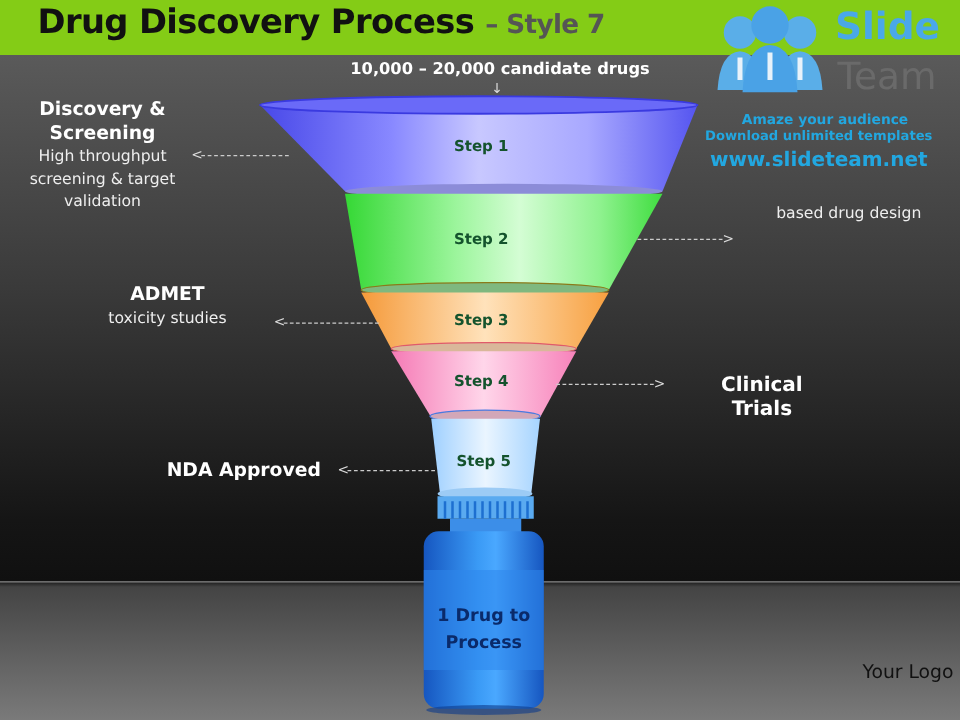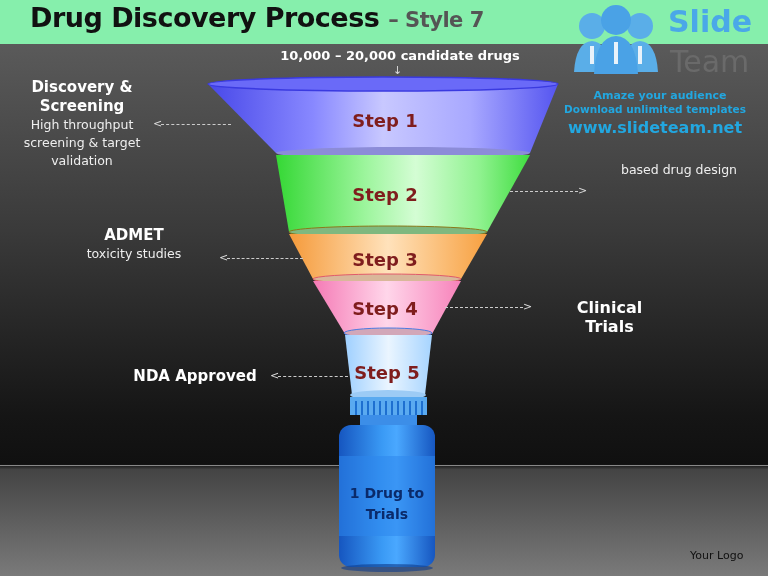--- a/index.html
+++ b/index.html
@@ -1,34 +1,34 @@
 <!DOCTYPE html>
 <html><head>
 <meta charset="utf-8">
 <style>
   html, body { margin:0; padding:0; }
   body { width:768px; height:576px; position:relative; overflow:hidden; background:#fff;
          font-family:"Liberation Sans", sans-serif; }
-  .title-bar { position:absolute; left:0; top:0; width:768px; height:44px; background:#86efac; }
+  .title-bar { position:absolute; left:0; top:0; width:768px; height:44px; background:#84cc16; }
   .title { position:absolute; left:30px; top:2px; font-family:"DejaVu Sans", sans-serif; font-weight:bold;
            font-size:27px; color:#111; letter-spacing:-0.5px; white-space:nowrap; }
   .title .sub { font-weight:bold; font-size:21px; color:#555; }
   .stage { position:absolute; left:0; top:44px; width:768px; height:532px;
            background:linear-gradient(#5a5a5a 0%, #3a3a3a 35%, #151515 70%, #101010 79%, #444 80%, #7a7a7a 100%); }
   .floor-line { position:absolute; left:0; top:465px; width:768px; height:1px; background:#888; }
   svg.funnel { position:absolute; left:0; top:0; }
   .lbl { position:absolute; color:#fff; text-align:center; font-family:"DejaVu Sans", sans-serif; }
   .h { font-weight:bold; font-size:15px; line-height:19px; }
   .d { font-size:12.5px; line-height:18px; color:#eee; }
-  .step { position:absolute; font-family:"DejaVu Sans", sans-serif; font-weight:bold; font-size:18px;
-          color:#7f1d1d; width:80px; text-align:center; }
+  .step { position:absolute; font-family:"DejaVu Sans", sans-serif; font-weight:bold; font-size:12px;
+          color:#14532d; width:80px; text-align:center; }
   .logo-wrap { position:absolute; left:568px; top:4px; width:208px; height:140px; }
   .promo { position:absolute; color:#22a7e0; font-family:"DejaVu Sans", sans-serif; font-weight:bold;
            text-align:center; white-space:nowrap; }
-  .your-logo { position:absolute; left:690px; top:549px; font-size:11px; color:#111;
+  .your-logo { position:absolute; left:690px; top:528px; font-size:15px; color:#111;
                font-family:"DejaVu Sans", sans-serif; }
   .dash { position:absolute; border-top:1px dashed #ccc; height:0; }
   .arrowhead { position:absolute; color:#ddd; font-size:11px; line-height:10px; font-family:"DejaVu Sans", sans-serif; }
 </style>
 </head>
 <body>
 
 <div class="title-bar">
   <div class="title">
     <span>Drug Discovery Process</span>
@@ -131,21 +131,21 @@
 <div class="arrowhead" style="left:393px;top:66px;">↓</div>
 
 <div class="step" style="left:345px;top:110px;">Step 1</div>
 <div class="step" style="left:345px;top:184px;">Step 2</div>
 <div class="step" style="left:345px;top:249px;">Step 3</div>
 <div class="step" style="left:345px;top:298px;">Step 4</div>
 <div class="step" style="left:347px;top:362px;">Step 5</div>
 
 <div class="step" style="left:347px;top:483px;font-size:14px;line-height:21px;color:#0a2a6a;">
   <div>1 Drug to</div>
-  <div>Trials</div>
+  <div>Process</div>
 </div>
 
 <div class="lbl" style="left:14px;top:78px;width:136px;">
   <div class="h">Discovery &amp;</div>
   <div class="h">Screening</div>
   <div class="d">High throughput</div>
   <div class="d">screening &amp; target</div>
   <div class="d">validation</div>
 </div>
 <div class="arrowhead" style="left:153px;top:119px;">&lt;</div>

